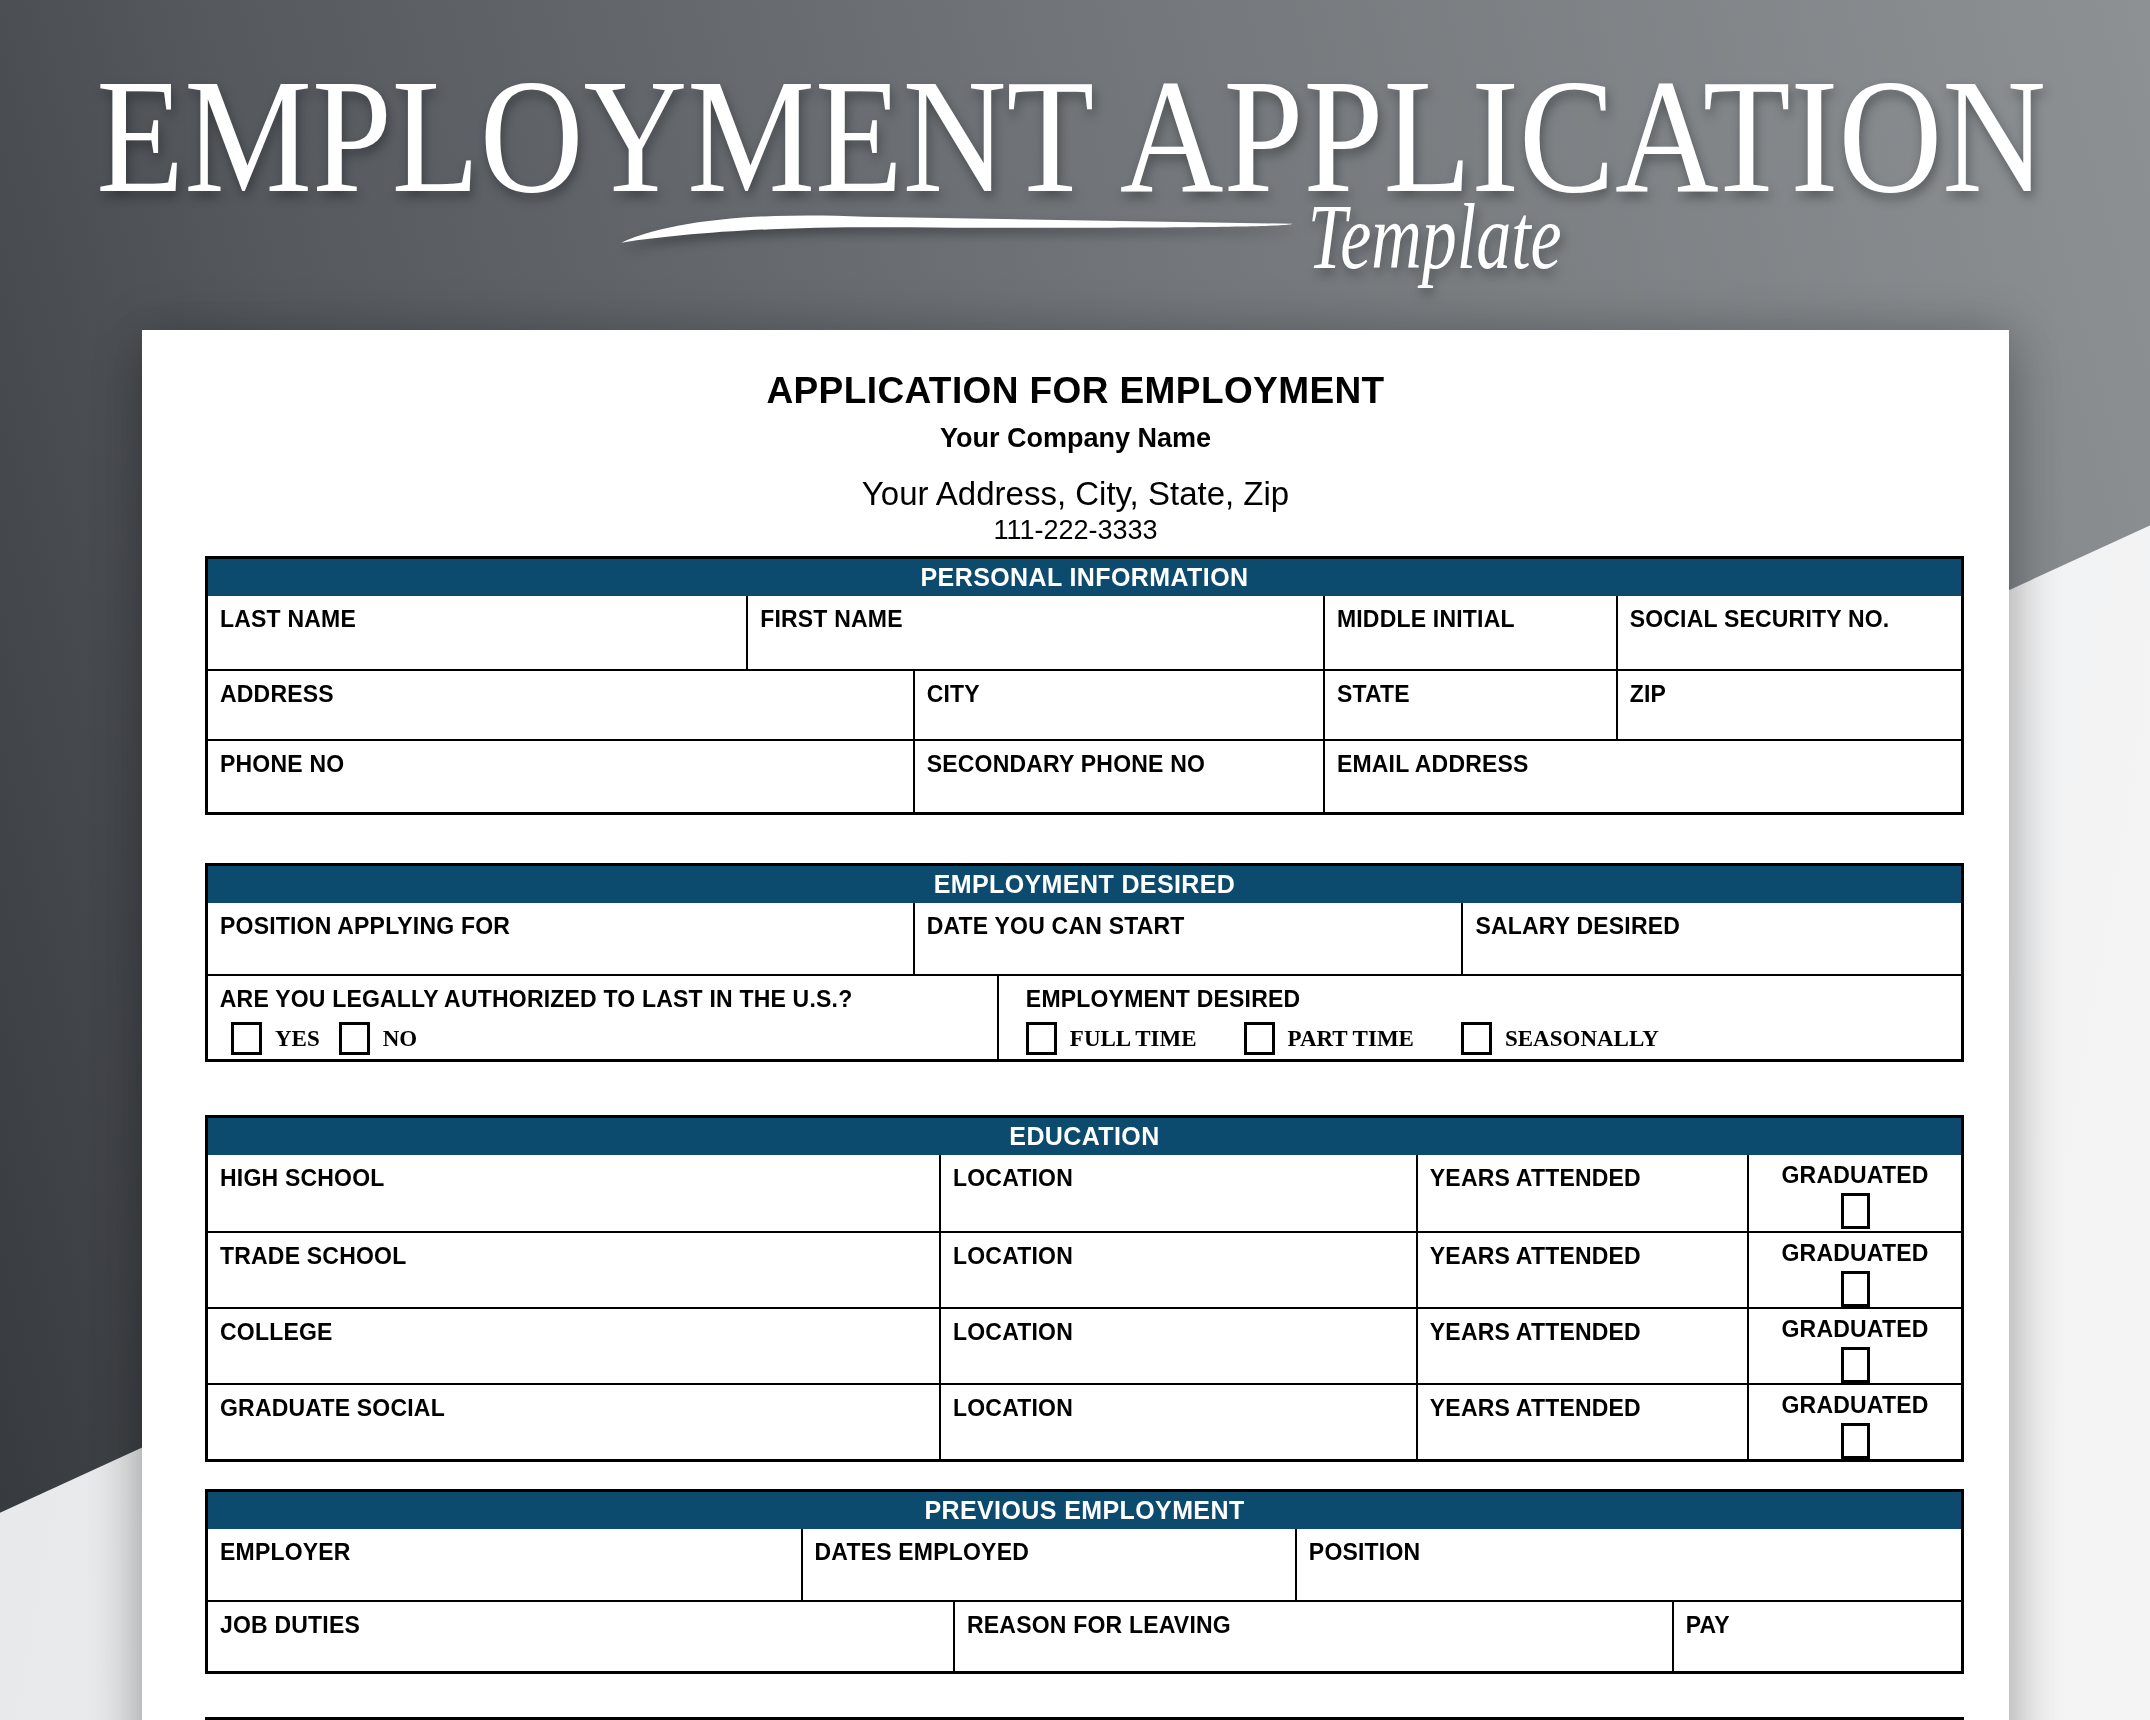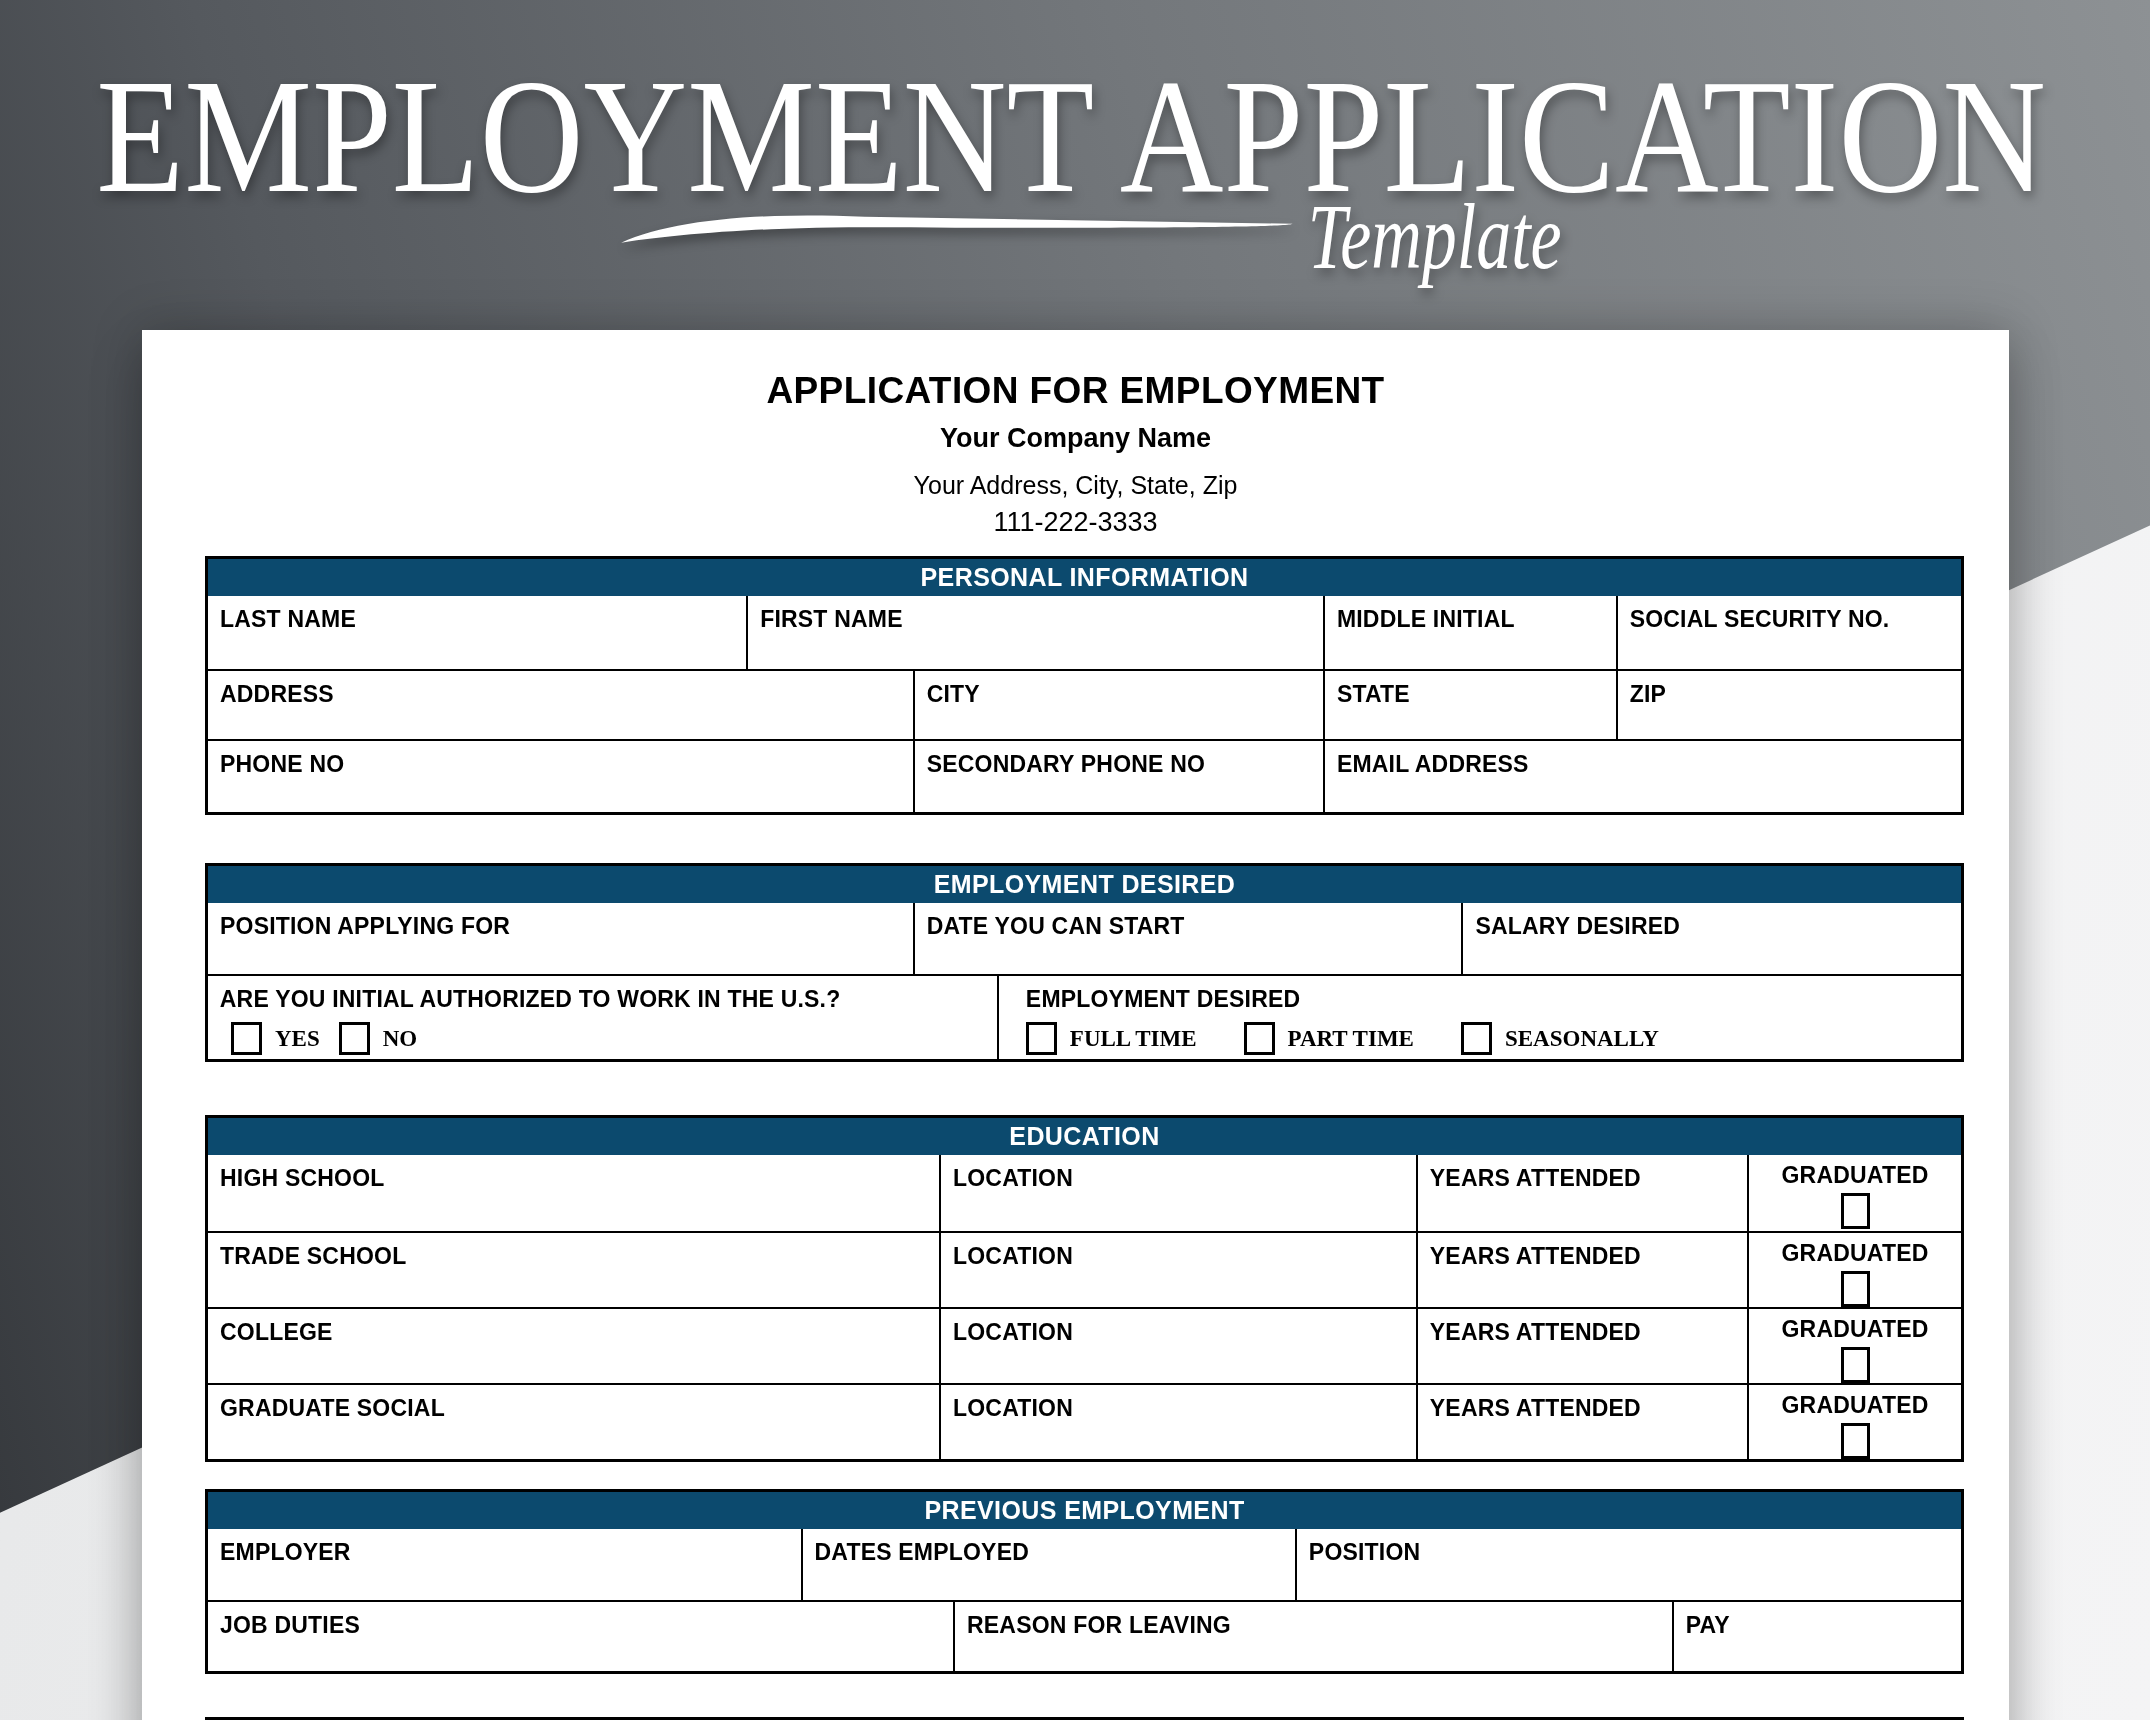--- a/index.html
+++ b/index.html
@@ -12,21 +12,21 @@
   .banner-svg{position:absolute;left:0;top:0;filter:drop-shadow(2.6px 6px 5.2px rgba(0,0,0,0.35));}
   .banner-title{font-family:"Liberation Serif",serif;fill:#ffffff;}
   .banner-sub{font-family:"Liberation Serif",serif;font-style:italic;fill:#ffffff;}
   .swoosh{fill:#ffffff;}
   
   .page{position:absolute;left:142px;top:330px;width:1867px;height:1463px;background:#ffffff;
         box-shadow:0 0 47px rgba(0,0,0,0.22),0 26px 52px rgba(0,0,0,0.18);}
   .page-header{position:absolute;top:41px;left:0;width:100%;text-align:center;color:#000;}
   .ph-title{font-size:37px;font-weight:bold;line-height:40px;letter-spacing:0.4px;}
   .ph-company{font-size:27px;font-weight:bold;margin-top:13px;line-height:29px;}
-  .ph-address{font-size:25px;margin-top:18px;line-height:29px;}
+  .ph-address{font-size:33px;margin-top:26px;line-height:29px;}
   .ph-phone{font-size:27px;margin-top:7.7px;line-height:29px;}
   
   .sect{position:absolute;left:63px;width:1759px;border:3.4px solid #000;box-sizing:border-box;background:#fff;}
   .sect-personal{top:226px;}
   .sect-employment{top:533px;}
   .sect-education{top:785px;}
   .sect-previous{top:1159px;}
   .bar{height:37px;background:#0c4a6e;color:#fff;display:flex;align-items:center;justify-content:center;
        font-size:25px;font-weight:bold;letter-spacing:0.4px;}
   .row{display:flex;border-top:2.6px solid #000;box-sizing:border-box;}
@@ -123,21 +123,21 @@
         </div>
         <div class="cell" style="flex:0 0 31.3%">
           <span class="lbl">DATE YOU CAN START</span>
         </div>
         <div class="cell" style="flex:1">
           <span class="lbl">SALARY DESIRED</span>
         </div>
       </div>
       <div class="row" style="height:85px">
         <div class="cell" style="flex:0 0 45%;padding-left:23px">
-          <span class="lbl" style="margin-left:-11.2px">ARE YOU INITIAL AUTHORIZED TO WORK IN THE U.S.?</span>
+          <span class="lbl" style="margin-left:-11.2px">ARE YOU LEGALLY AUTHORIZED TO LAST IN THE U.S.?</span>
           <div class="cb-row" style="margin-top:9.5px">
             <span class="cb"></span>
             <span class="cb-lbl">YES</span>
             <span class="cb" style="margin-left:19px"></span>
             <span class="cb-lbl">NO</span>
           </div>
         </div>
         <div class="cell" style="flex:1;padding-left:27px">
           <span class="lbl">EMPLOYMENT DESIRED</span>
           <div class="cb-row" style="margin-top:9.5px">

